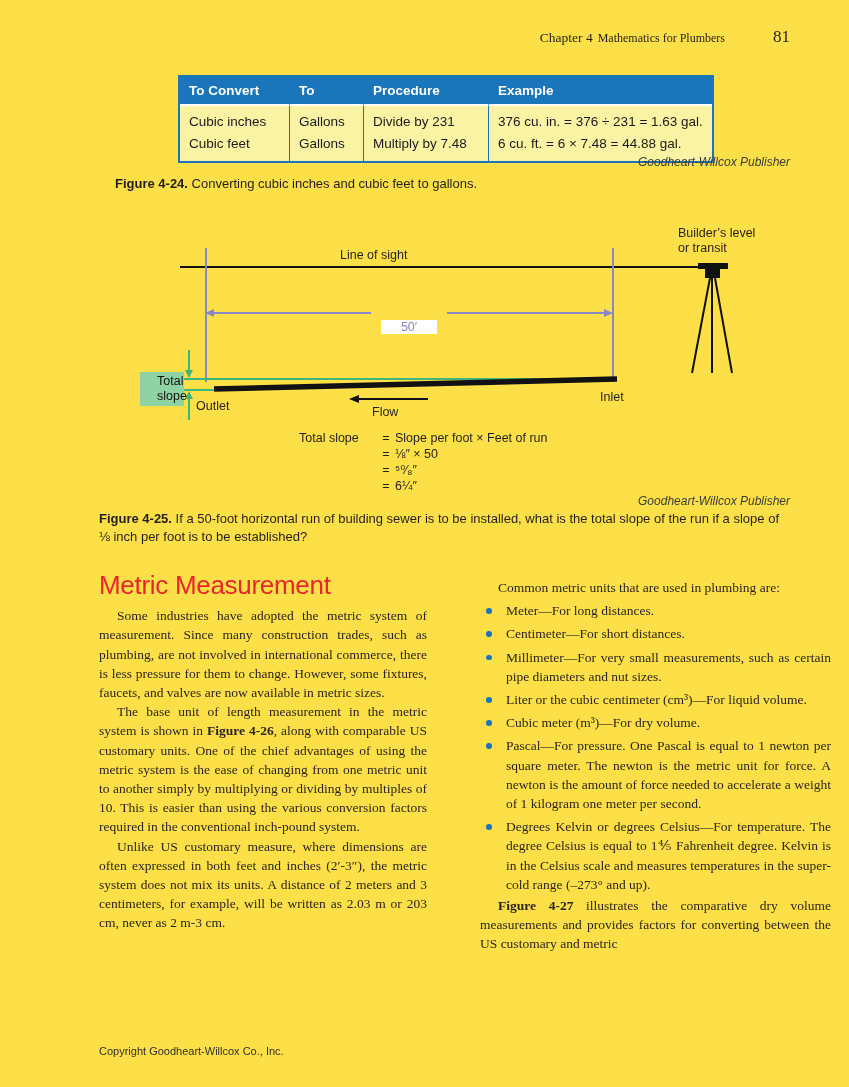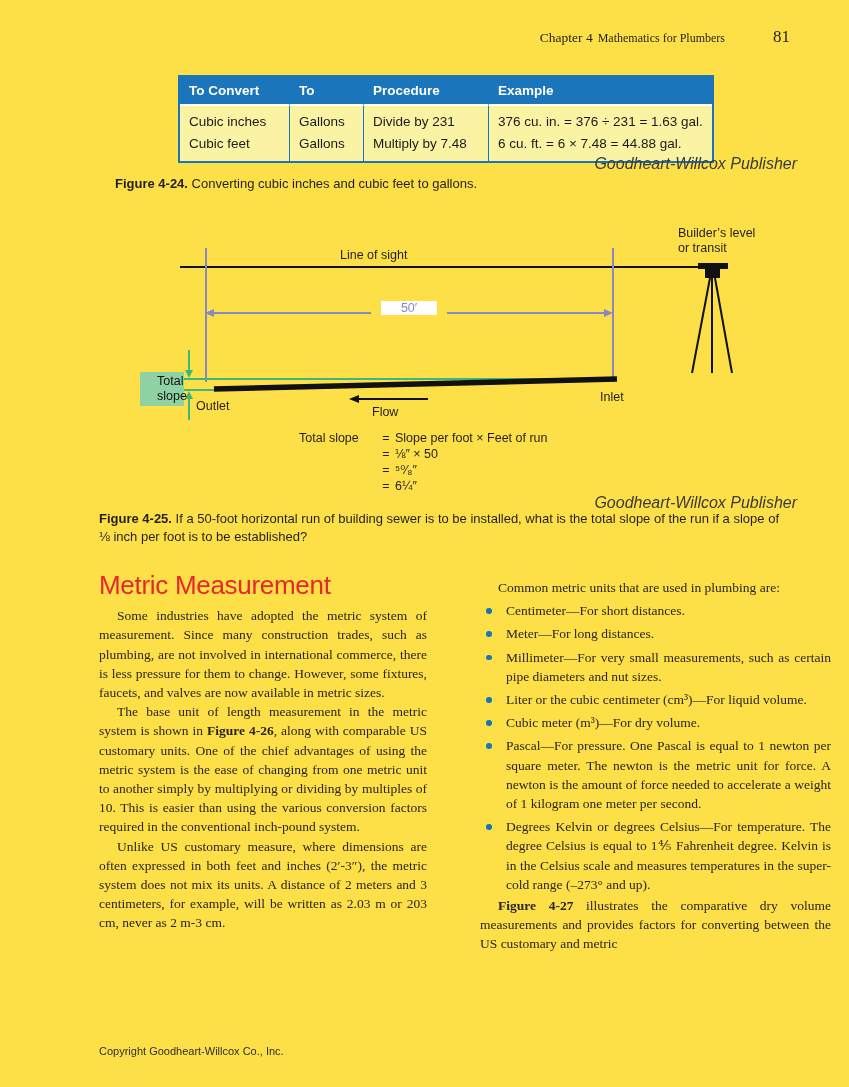--- a/index.html
+++ b/index.html
@@ -54,23 +54,23 @@
     line-height: 18px;
     white-space: nowrap;
   }
   .conv-table .row1 .td { padding-top: 7px; }
   .conv-table .row2 .td { padding-bottom: 8px; }
   .conv-table .c2, .conv-table .c3, .conv-table .c4 { border-left: 1px solid #1b75bb; }
   .conv-table .hrow, .conv-table .row1, .conv-table .row2 { display: contents; }
 
   .credit {
     position: absolute;
-    right: 52px;
+    right: 59px;
     font-style: italic;
-    font-size: 16px;
+    font-size: 12px;
     color: #3a3a3a;
   }
   .credit-1 { top: 155px; }
   .credit-2 { top: 494px; }
 
   .fig-caption {
     position: absolute;
     left: 99px;
     font-size: 13px;
     line-height: 17.5px;
@@ -98,21 +98,21 @@
     width: 1.5px; background: #8987c5; top: 33px; height: 134px;
   }
   .ext-left  { left: 205px; }
   .ext-right { left: 612px; }
   .dim-line {
     top: 97px; height: 1.5px; background: #8987c5;
   }
   .dim-seg-l { left: 213px; width: 158px; }
   .dim-seg-r { left: 447px; width: 158px; }
   .dim-label {
-    left: 381px; top: 86px; width: 56px; text-align: center;
+    left: 381px; top: 105px; width: 56px; text-align: center;
     color: #8987c5; background: #ffffff; font-size: 12.5px;
   }
   .arrow-w { 
     width: 0; height: 0; border-top: 4px solid transparent;
     border-bottom: 4px solid transparent; border-right: 9px solid #8987c5;
     left: 205px; top: 94px;
   }
   .arrow-e { 
     width: 0; height: 0; border-top: 4px solid transparent;
     border-bottom: 4px solid transparent; border-left: 9px solid #8987c5;
@@ -300,27 +300,27 @@
     <p class="para">Unlike US customary measure, where dimensions are often expressed in both feet and inches (2′-3″), the metric system does not mix its units. A distance of 2 meters and 3 centimeters, for example, will be written as 2.03 m or 203 cm, never as 2 m-3 cm.</p>
   </div>
 
   <div class="col col-right">
     <p class="para">Common metric units that are used in plumbing are:</p>
     <ul class="bullets">
       <li>
           <span class="dot-cell">
             <span class="dot"></span>
           </span>
+          <span class="btext">Meter—For long distances.</span>
+        </li>
+      <li>
+          <span class="dot-cell">
+            <span class="dot"></span>
+          </span>
           <span class="btext">Centimeter—For short distances.</span>
-        </li>
-      <li>
-          <span class="dot-cell">
-            <span class="dot"></span>
-          </span>
-          <span class="btext">Meter—For long distances.</span>
         </li>
       <li>
           <span class="dot-cell">
             <span class="dot"></span>
           </span>
           <span class="btext">Millimeter—For very small measurements, such as certain pipe diameters and nut sizes.</span>
         </li>
       <li>
           <span class="dot-cell">
             <span class="dot"></span>

